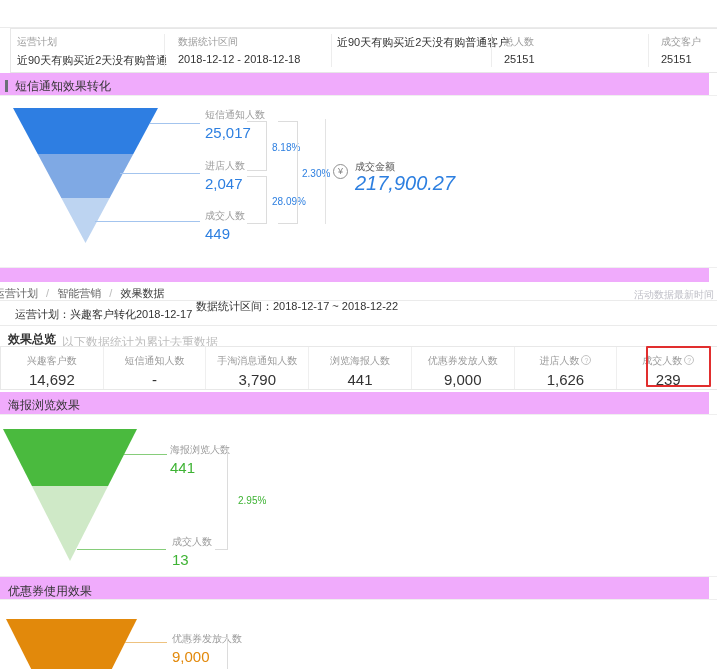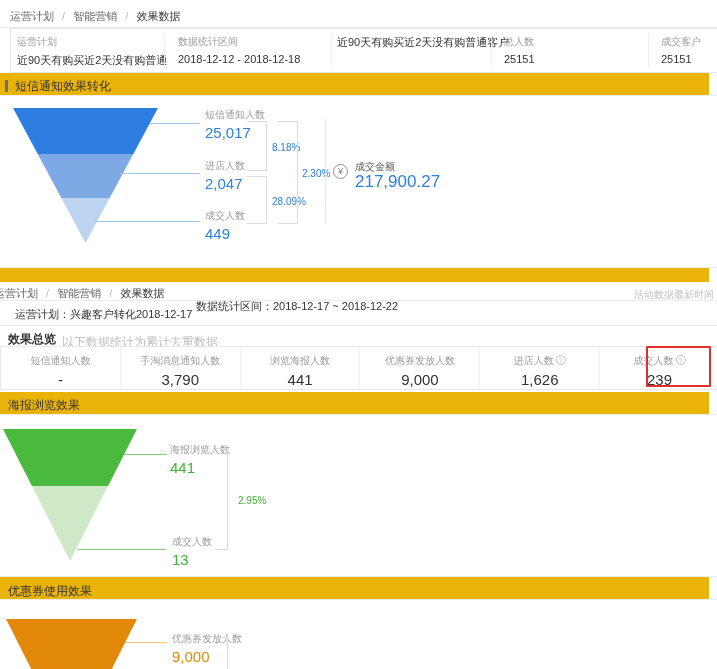--- a/index.html
+++ b/index.html
@@ -15,21 +15,21 @@
   .hairline { position:absolute; left:0; right:0; height:1px; background:#ebebeb; }
 
   
   .info-card { position:absolute; left:10px; top:28px; width:712px; height:45px;
                border:1px solid #e7e7e7; background:#fff; }
   .info-col { position:absolute; top:6px; }
   .info-lbl { font-size:10px; color:#9b9b9b; margin-bottom:4px; }
   .info-val { font-size:11px; color:#333; }
   .vdiv { position:absolute; top:5px; bottom:5px; width:1px; background:#ededed; }
 
-  .strip { position:absolute; left:0; right:8px; background:#eab308; }
+  .strip { position:absolute; left:0; right:8px; background:#f0abfc; }
   .sec-title { font-size:12px; color:#333; }
   .title-bar { display:inline-block; width:3px; height:12px; background:#6b6f76;
                vertical-align:-2px; margin-right:7px; }
 
   .card { position:absolute; left:0; right:0; background:#fff;
           border-top:1px solid #efefef; border-bottom:1px solid #efefef; }
 
   .funnel { position:absolute; clip-path:polygon(0 0, 100% 0, 50% 100%); }
   .funnel .seg { width:100%; }
 
@@ -40,21 +40,21 @@
   .green-t { color:#3eb334; }
   .orange-t { color:#e2890b; }
 
   .bracket { position:absolute; border:1px solid #dcdcdc; border-left:none; }
   .pct { position:absolute; font-size:10px; white-space:nowrap; }
 
   .vline { position:absolute; width:1px; background:#e3e3e3; }
   .yuan { position:absolute; width:15px; height:15px; border:1px solid #909090; border-radius:50%;
           color:#808080; font-size:9px; line-height:13px; text-align:center; }
   .amt-lbl { position:absolute; font-size:10px; color:#555; }
-  .amt-val { position:absolute; font-size:17px; color:#2d7fe0; }
+  .amt-val { position:absolute; font-size:20px; color:#2d7fe0;font-style:italic; }
 
   
   .plan-line { font-size:11px; color:#333; white-space:nowrap; }
   .updated { font-size:10px; color:#c0c0c8; white-space:nowrap; }
   .ov-title { font-size:12px; color:#333; font-weight:bold; }
   .ov-note { font-size:12px; color:#bdbdbd; }
 
   .stats { position:absolute; left:0; top:346px; width:720px; height:44px;
            border:1px solid #e8e8e8; background:#fff; display:flex; }
   .stat-cell { flex:1; text-align:center; padding-top:7px; border-left:1px solid #efefef; }
@@ -64,27 +64,20 @@
   .info-i { display:inline-block; width:10px; height:10px; border:1px solid #c3c3c3; border-radius:50%;
             font-size:7px; line-height:9px; color:#c3c3c3; text-align:center; margin-left:2px;
             vertical-align:1px; }
   .red-box { position:absolute; border:2px solid #e12e2e; border-radius:1px; background:transparent; }
 </style>
 </head>
 <body>
 
 <div class="screen">
 
-  <div class="abs crumb" style="left:10px; top:9px;">
-    <span>运营计划</span>
-    <span class="sep">/</span>
-    <span>智能营销</span>
-    <span class="sep">/</span>
-    <span class="last">效果数据</span>
-  </div>
   <div class="hairline" style="top:27px;"></div>
 
   <div class="info-card">
     <div class="info-col" style="left:6px;">
       <div class="info-lbl">运营计划</div>
       <div class="info-val">近90天有购买近2天没有购普通</div>
     </div>
     <div class="vdiv" style="left:153px;"></div>
     <div class="info-col" style="left:167px;">
       <div class="info-lbl">数据统计区间</div>
@@ -167,20 +160,24 @@
   <div class="abs plan-line" style="left:196px; top:299px;">
     <span>数据统计区间：</span><span>2018-12-17 ~ 2018-12-22</span>
   </div>
   <div class="hairline" style="top:325px;"></div>
 
   <div class="abs ov-title" style="left:8px; top:331px;">效果总览</div>
   <div class="abs ov-note" style="left:62px; top:334px;">以下数据统计为累计去重数据</div>
 
   <div class="stats">
     <div class="stat-cell">
+      <div class="stat-lbl">兴趣客户数</div>
+      <div class="stat-val">14,692</div>
+    </div>
+    <div class="stat-cell">
       <div class="stat-lbl">短信通知人数</div>
       <div class="stat-val">-</div>
     </div>
     <div class="stat-cell">
       <div class="stat-lbl">手淘消息通知人数</div>
       <div class="stat-val">3,790</div>
     </div>
     <div class="stat-cell">
       <div class="stat-lbl">浏览海报人数</div>
       <div class="stat-val">441</div>

